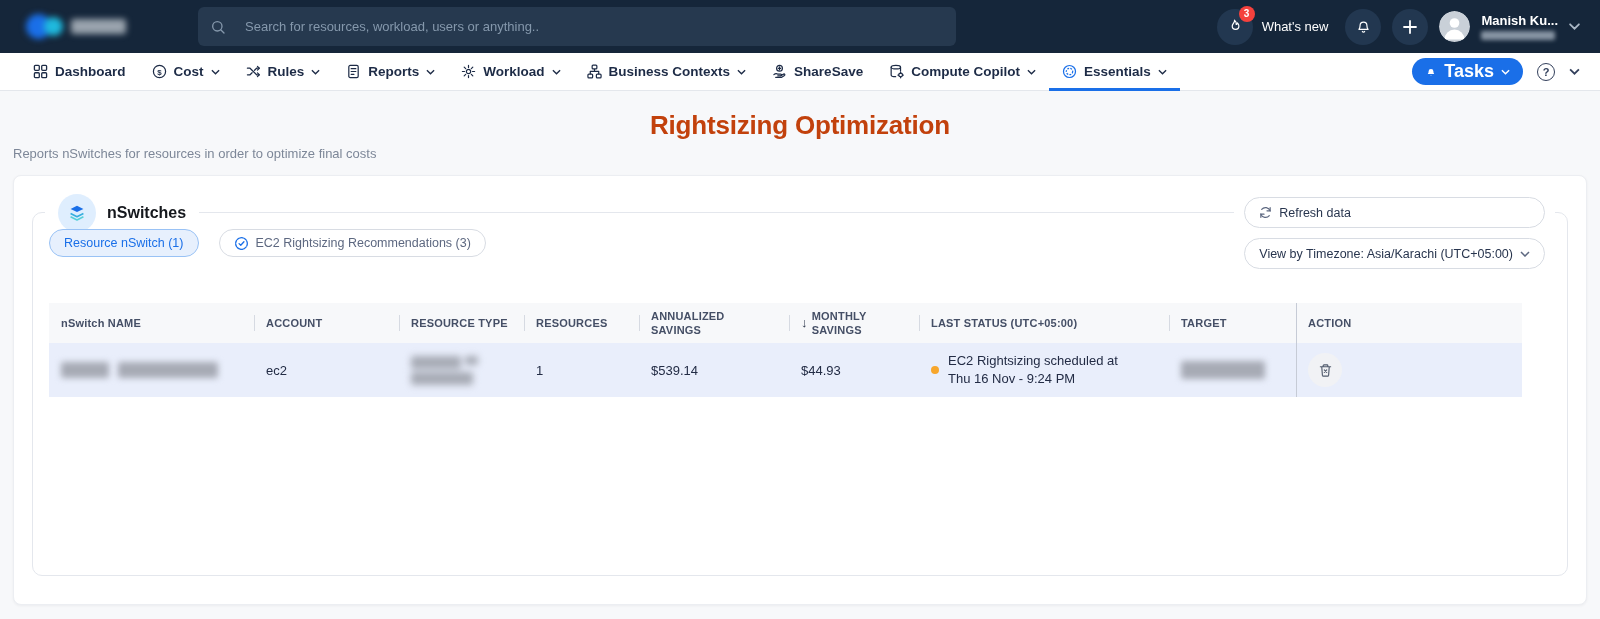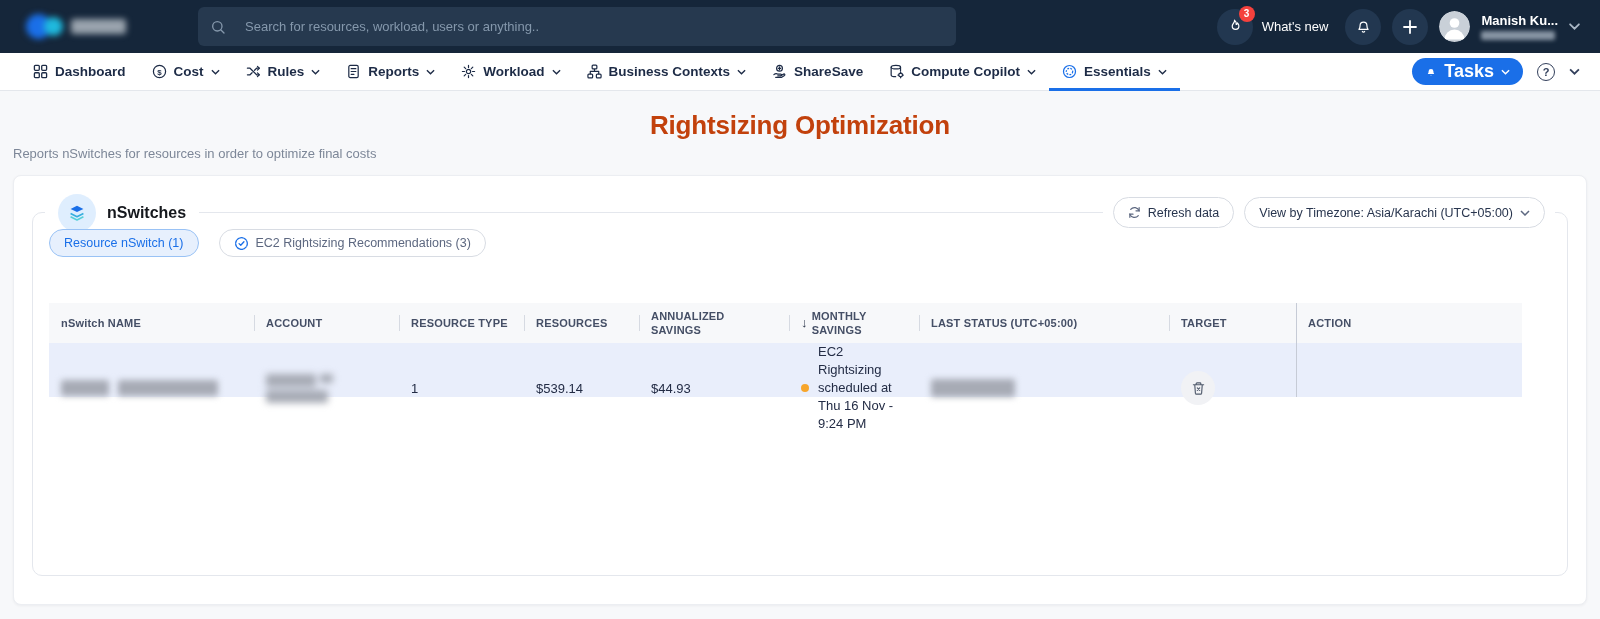--- a/index.html
+++ b/index.html
@@ -56,21 +56,21 @@
   .card { margin:14px 13px 0; height:430px; background:#fff; border:1px solid #eceef2; border-radius:8px;
     box-shadow:0 1px 3px rgba(16,24,40,.05); position:relative; }
   .fieldset { position:absolute; left:18px; right:18px; top:36px; bottom:28px;
     border:1px solid #e4e7ed; border-radius:10px; }
   .legend { position:absolute; top:-19px; left:12px; height:38px; background:#fff; padding:0 13px;
     display:flex; align-items:center; gap:11px; }
   .legend-icon { width:38px; height:38px; border-radius:50%; background:#dfeefe; display:flex;
     align-items:center; justify-content:center; }
   .legend-title { font-size:16px; font-weight:700; color:#15181d; }
   .fieldset-actions { position:absolute; top:-16px; right:12px; background:#fff; padding:0 10px;
-    display:flex; gap:10px; }
+    display:flex; gap:10px;flex-direction:column; }
   .pill-btn { display:flex; align-items:center; gap:7px; height:31px; border-radius:16px; background:#fff;
     border:1px solid #d8dce3; padding:0 14px; font-size:12.5px; color:#28354e; cursor:pointer; font-family:inherit; }
   .pill-btn .chev { color:#5d6880; }
 
   
   .tabs { position:absolute; top:16px; left:16px; display:flex; gap:20px; }
   .tab { display:flex; align-items:center; gap:7px; height:28px; border-radius:14px; padding:0 14px;
     font-size:12.5px; cursor:pointer; background:#fff; border:1px solid #d8dce3; color:#5d6880; }
   .tab.active { background:#e7f0fd; border:1px solid #99c2f5; color:#1a6fe8; }
 
@@ -353,20 +353,21 @@
           </div>
       </div>
 
       <div class="tr trow">
         <div class="td">
           <span class="name-blob">
               <i class="s1"></i>
               <i class="s2"></i>
             </span>
         </div>
+        <div class="td">ec2</div>
         <div class="td">
           <span class="acct-blob">
               <span class="r1">
                 <i class="a"></i>
                 <i class="b"></i>
               </span>
               <i class="c"></i>
             </span>
         </div>
         <div class="td">1</div>

